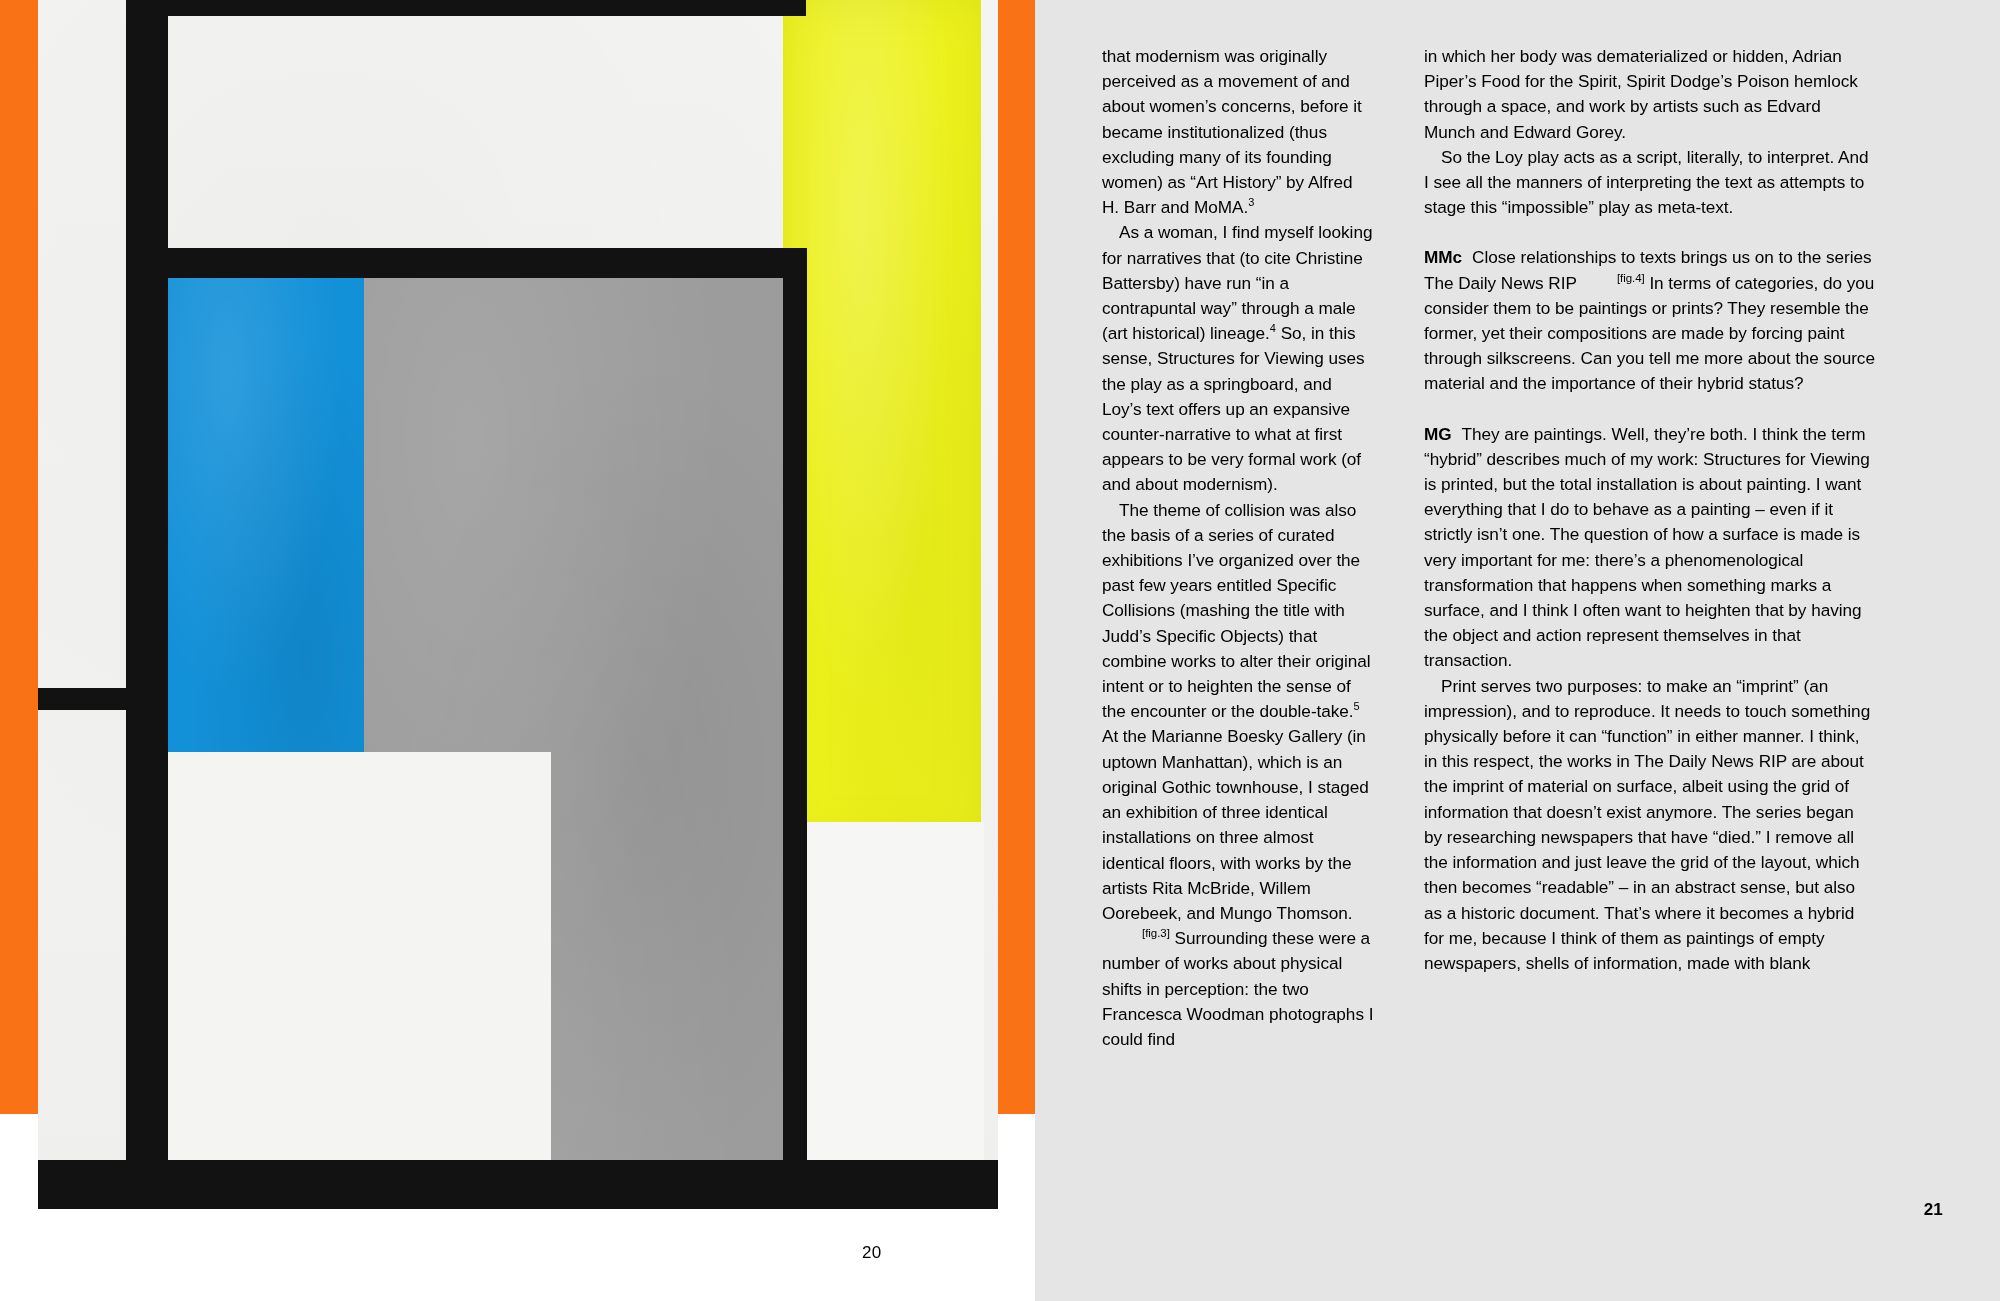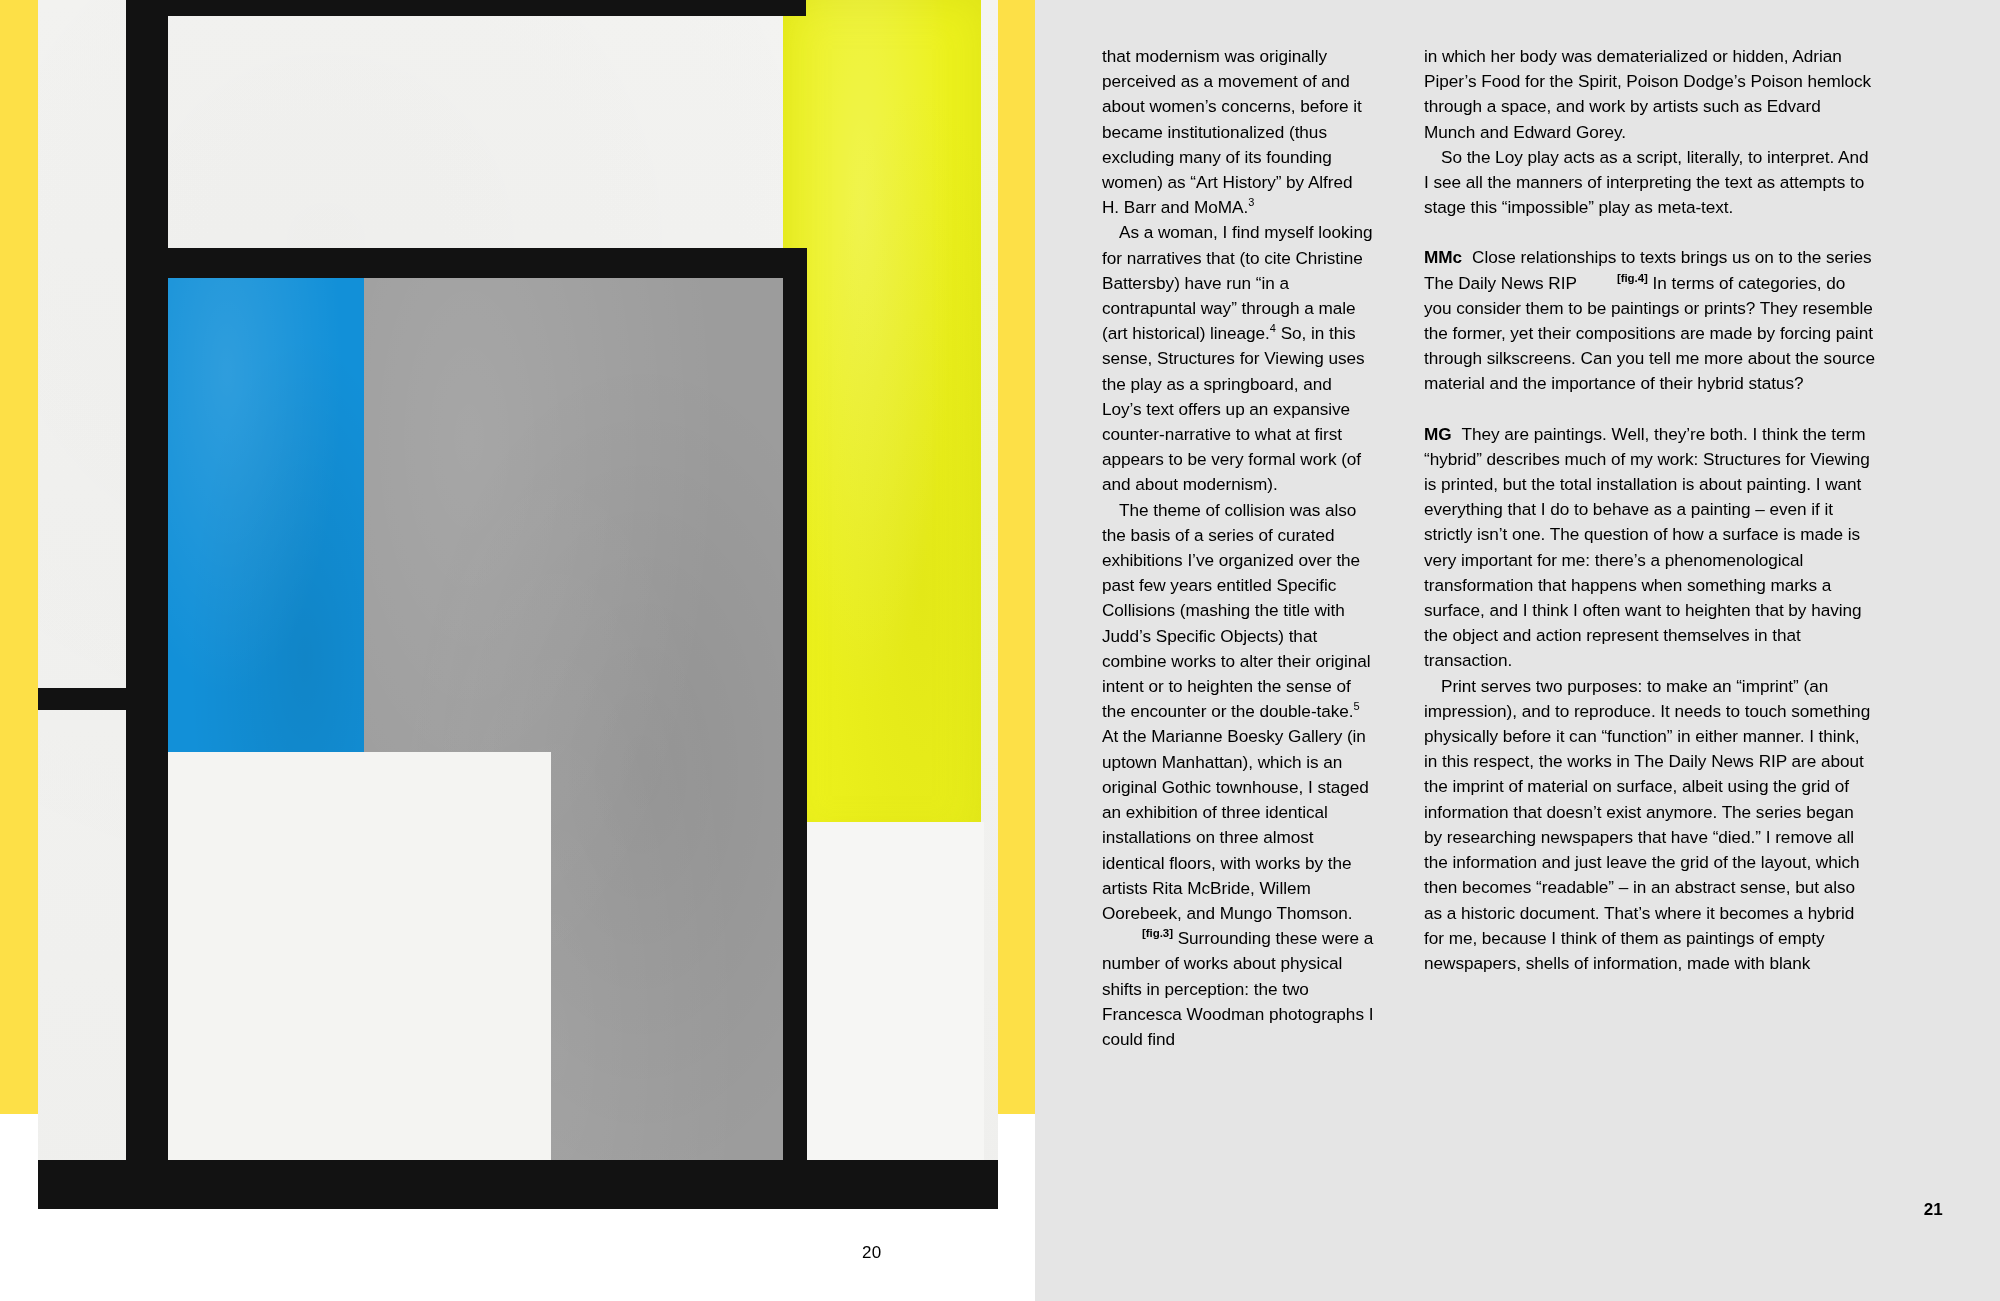--- a/index.html
+++ b/index.html
@@ -20,21 +20,21 @@
     height: 1301px;
     background: #ffffff;
     display: flex;
   }
 
   
   .page-left {
     position: relative;
     width: 1035px;
     height: 1114px;
-    background: #fde047;
+    background: #f97316;
     flex: 0 0 auto;
     text-decoration: underline;
   }
   .artwork {
     position: absolute;
     left: 38px;
     top: 0px;
     width: 960px;
     height: 1209px;
     background: #f2f2f0;
@@ -173,21 +173,21 @@
   b { font-weight: 400; }
   sup {
     font-size: 11px;
     vertical-align: super;
     line-height: 0;
   }
   .fig {
     font-size: 11.5px;
     vertical-align: super;
     line-height: 0;
-    font-weight: 700;
+    font-weight: 400;
     padding-left: 40px;
   }
   .speaker { font-weight: 700; margin-top: 33px; }
   .speaker-gap { display: inline-block; width: 10px; }
 </style>
 </head>
 <body>
 
 <div class="spread">
 
@@ -212,21 +212,21 @@
   <div class="page-right">
     <div class="columns">
 
       <div class="col">
         <p><span>that modernism was originally perceived as a movement of and about women’s concerns, before it became institutionalized (thus excluding many of its founding women) as “Art History” by Alfred H. Barr and MoMA.</span><sup>3</sup></p>
         <p class="indent"><span>As a woman, I find myself looking for narratives that (to cite Christine Battersby) have run “in a contrapuntal way” through a male (art historical) lineage.</span><sup>4</sup><span> So, in this sense, </span><b>Structures for Viewing</b><span> uses the play as a springboard, and Loy’s text offers up an expansive counter-narrative to what at first appears to be very formal work (of and about modernism).</span></p>
         <p class="indent"><span>The theme of collision was also the basis of a series of curated exhibitions I’ve organized over the past few years entitled </span><b>Specific Collisions</b><span> (mashing the title with Judd’s </span><b>Specific Objects</b><span>) that combine works to alter their original intent or to heighten the sense of the encounter or the double-take.</span><sup>5</sup><span> At the Marianne Boesky Gallery (in uptown Manhattan), which is an original Gothic townhouse, I staged an exhibition of three identical installations on three almost identical floors, with works by the artists Rita McBride, Willem Oorebeek, and Mungo Thomson.</span><span class="fig">[fig.3]</span><span> Surrounding these were a number of works about physical shifts in perception: the two Francesca Woodman photographs I could find</span></p>
       </div>
 
       <div class="col col-wide">
-        <p><span>in which her body was dematerialized or hidden, Adrian Piper’s </span><b>Food for the Spirit</b><span>, Poison Dodge’s </span><b>Poison hemlock through a space</b><span>, and work by artists such as Edvard Munch and Edward Gorey.</span></p>
+        <p><span>in which her body was dematerialized or hidden, Adrian Piper’s </span><b>Food for the Spirit</b><span>, Spirit Dodge’s </span><b>Poison hemlock through a space</b><span>, and work by artists such as Edvard Munch and Edward Gorey.</span></p>
         <p class="indent">So the Loy play acts as a script, literally, to interpret. And I see all the manners of interpreting the text as attempts to stage this “impossible” play as meta-text.</p>
         <p class="gap-before"><span class="speaker">MMc</span><span class="speaker-gap"></span><span>Close relationships to texts brings us on to the series </span><b>The Daily News RIP</b><span class="fig">[fig.4]</span><span> In terms of categories, do you consider them to be paintings or prints? They resemble the former, yet their compositions are made by forcing paint through silkscreens. Can you tell me more about the source material and the importance of their hybrid status?</span></p>
         <p class="gap-before"><span class="speaker">MG</span><span class="speaker-gap"></span><span>They are paintings. Well, they’re both. I think the term “hybrid” describes much of my work: </span><b>Structures for Viewing</b><span> is printed, but the total installation is about painting. I want everything that I do to behave as a painting – even if it strictly isn’t one. The question of how a surface is made is very important for me: there’s a phenomenological transformation that happens when something marks a surface, and I think I often want to heighten that by having the object and action represent themselves in that transaction.</span></p>
         <p class="indent"><span>Print serves two purposes: to make an “imprint” (an impression), and to reproduce. It needs to touch something physically before it can “function” in either manner. I think, in this respect, the works in </span><b>The Daily News RIP</b><span> are about the imprint of material on surface, albeit using the grid of information that doesn’t exist anymore. The series began by researching newspapers that have “died.” I remove all the information and just leave the grid of the layout, which then becomes “readable” – in an abstract sense, but also as a historic document. That’s where it becomes a hybrid for me, because I think of them as paintings of empty newspapers, shells of information, made with blank</span></p>
       </div>
 
     </div>
     <div class="page-number pn-right">21</div>
   </div>
 

